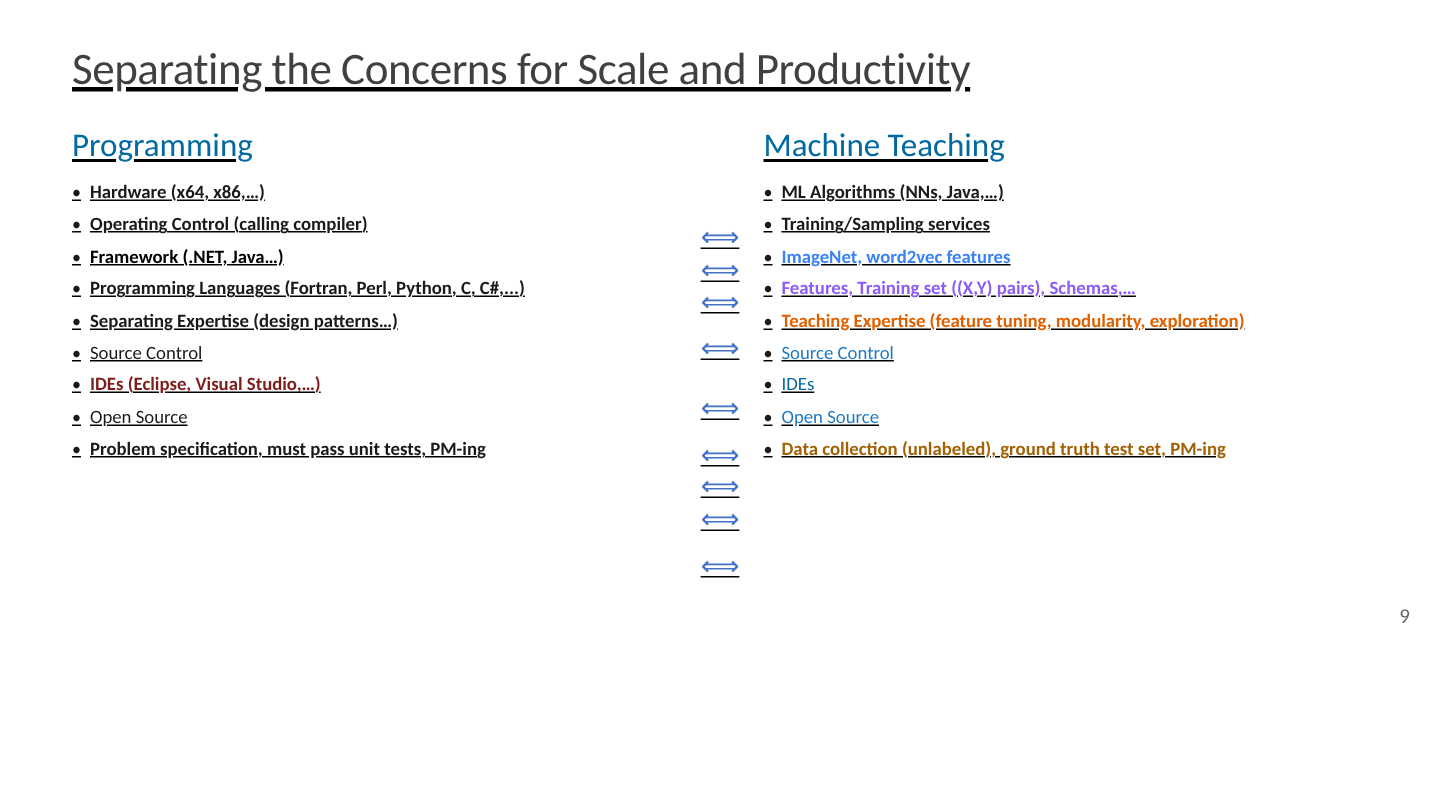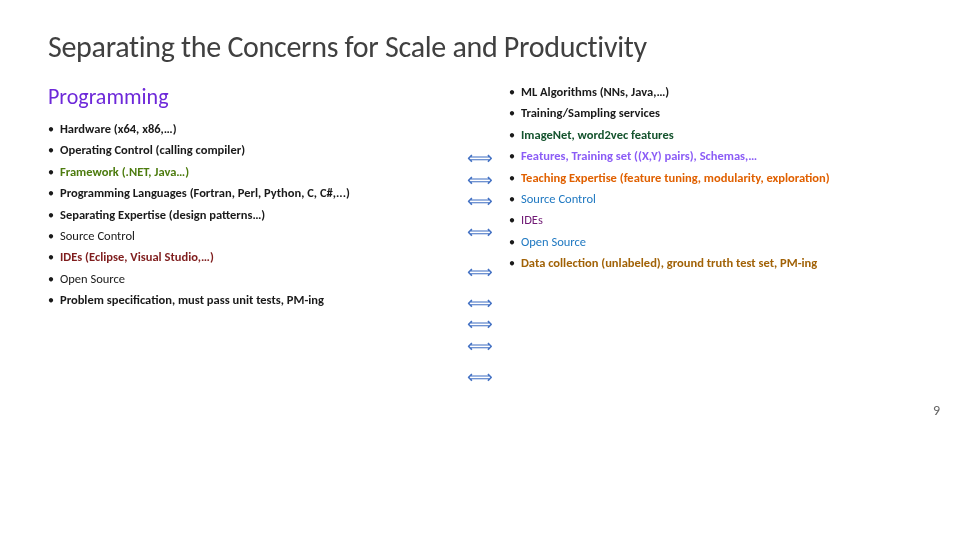--- a/index.html
+++ b/index.html
@@ -9,20 +9,21 @@
       background: #ffffff;
       font-family: 'Calibri', 'Segoe UI', Arial, sans-serif;
       overflow: hidden;
       position: relative;
     }
     .slide {
       width: 960px;
       height: 431px;
       padding: 28px 48px 20px 48px;
       position: relative;
+      text-decoration: underline;
     }
     .title {
       font-size: 30px;
       font-weight: 400;
       color: #404040;
       margin-bottom: 18px;
       letter-spacing: -0.3px;
     }
     .columns {
       display: flex;
@@ -33,21 +34,21 @@
       width: 50%;
       padding-right: 10px;
     }
     .col-right {
       width: 50%;
       padding-left: 10px;
     }
     .col-header {
       font-size: 22px;
       font-weight: 400;
-      color: #6d28d9;
+      color: #0369a1;
       margin-bottom: 10px;
     }
     .bullet-list {
       list-style: none;
       padding: 0;
       margin: 0;
       flex: 1;
     }
     .bullet-list li {
       display: flex;
@@ -98,21 +99,21 @@
           <li>
             <span class="bullet">•</span>
             <span class="bullet-text" style="font-weight: 700; color: rgb(26, 26, 26);">Hardware (x64, x86,…)</span>
           </li>
           <li>
             <span class="bullet">•</span>
             <span class="bullet-text" style="font-weight: 700; color: rgb(26, 26, 26);">Operating Control (calling compiler)</span>
           </li>
           <li>
             <span class="bullet">•</span>
-            <span class="bullet-text" style="font-weight: 700; color: #4d7c0f;">Framework (.NET, Java…)</span>
+            <span class="bullet-text" style="font-weight: 700; color: #000000;">Framework (.NET, Java…)</span>
           </li>
           <li>
             <span class="bullet">•</span>
             <span class="bullet-text" style="font-weight: 700; color: rgb(26, 26, 26);">Programming Languages (Fortran, Perl, Python, C, C#,...)</span>
           </li>
           <li>
             <span class="bullet">•</span>
             <span class="bullet-text" style="font-weight: 700; color: rgb(26, 26, 26);">Separating Expertise (design patterns…)</span>
           </li>
           <li>
@@ -141,48 +142,49 @@
         <div style="display: flex; align-items: center; justify-content: center; color: rgb(68, 114, 196); font-size: 18px; margin-bottom: 3px; height: 18.5px;">⟺</div>
         <div style="display: flex; align-items: center; justify-content: center; color: rgb(68, 114, 196); font-size: 18px; margin-bottom: 3px; height: 37px;">⟺</div>
         <div style="display: flex; align-items: center; justify-content: center; color: rgb(68, 114, 196); font-size: 18px; margin-bottom: 3px; height: 37px;">⟺</div>
         <div style="display: flex; align-items: center; justify-content: center; color: rgb(68, 114, 196); font-size: 18px; margin-bottom: 3px; height: 18.5px;">⟺</div>
         <div style="display: flex; align-items: center; justify-content: center; color: rgb(68, 114, 196); font-size: 18px; margin-bottom: 3px; height: 18.5px;">⟺</div>
         <div style="display: flex; align-items: center; justify-content: center; color: rgb(68, 114, 196); font-size: 18px; margin-bottom: 3px; height: 18.5px;">⟺</div>
         <div style="display: flex; align-items: center; justify-content: center; color: rgb(68, 114, 196); font-size: 18px; margin-bottom: 3px; height: 37px;">⟺</div>
       </div>
 
     <div class="col-right">
+      <div class="col-header">Machine Teaching</div>
       <ul class="bullet-list" id="right-list">
           <li>
             <span class="bullet">•</span>
             <span class="bullet-text" style="font-weight: 700; color: rgb(26, 26, 26);">ML Algorithms (NNs, Java,…)</span>
           </li>
           <li>
             <span class="bullet">•</span>
             <span class="bullet-text" style="font-weight: 700; color: rgb(26, 26, 26);">Training/Sampling services</span>
           </li>
           <li>
             <span class="bullet">•</span>
-            <span class="bullet-text" style="color: #14532d; font-weight: 700;">ImageNet, word2vec features</span>
+            <span class="bullet-text" style="color: #3b82f6; font-weight: 700;">ImageNet, word2vec features</span>
           </li>
           <li>
             <span class="bullet">•</span>
             <span class="bullet-text" style="color: #8b5cf6; font-weight: 700;">Features, Training set ((X,Y) pairs), Schemas,…</span>
           </li>
           <li>
             <span class="bullet">•</span>
             <span class="bullet-text" style="color: rgb(224, 96, 0); font-weight: 700;">Teaching Expertise (feature tuning, modularity, exploration)</span>
           </li>
           <li>
             <span class="bullet">•</span>
             <span class="bullet-text" style="color: rgb(31, 120, 193); font-weight: 400;">Source Control</span>
           </li>
           <li>
             <span class="bullet">•</span>
-            <span class="bullet-text" style="color: #701a75; font-weight: 400;">IDEs</span>
+            <span class="bullet-text" style="color: #0369a1; font-weight: 400;">IDEs</span>
           </li>
           <li>
             <span class="bullet">•</span>
             <span class="bullet-text" style="color: rgb(31, 120, 193); font-weight: 400;">Open Source</span>
           </li>
           <li>
             <span class="bullet">•</span>
             <span class="bullet-text" style="color: #a16207; font-weight: 700;">Data collection (unlabeled), ground truth test set, PM-ing</span>
           </li>
         </ul>

